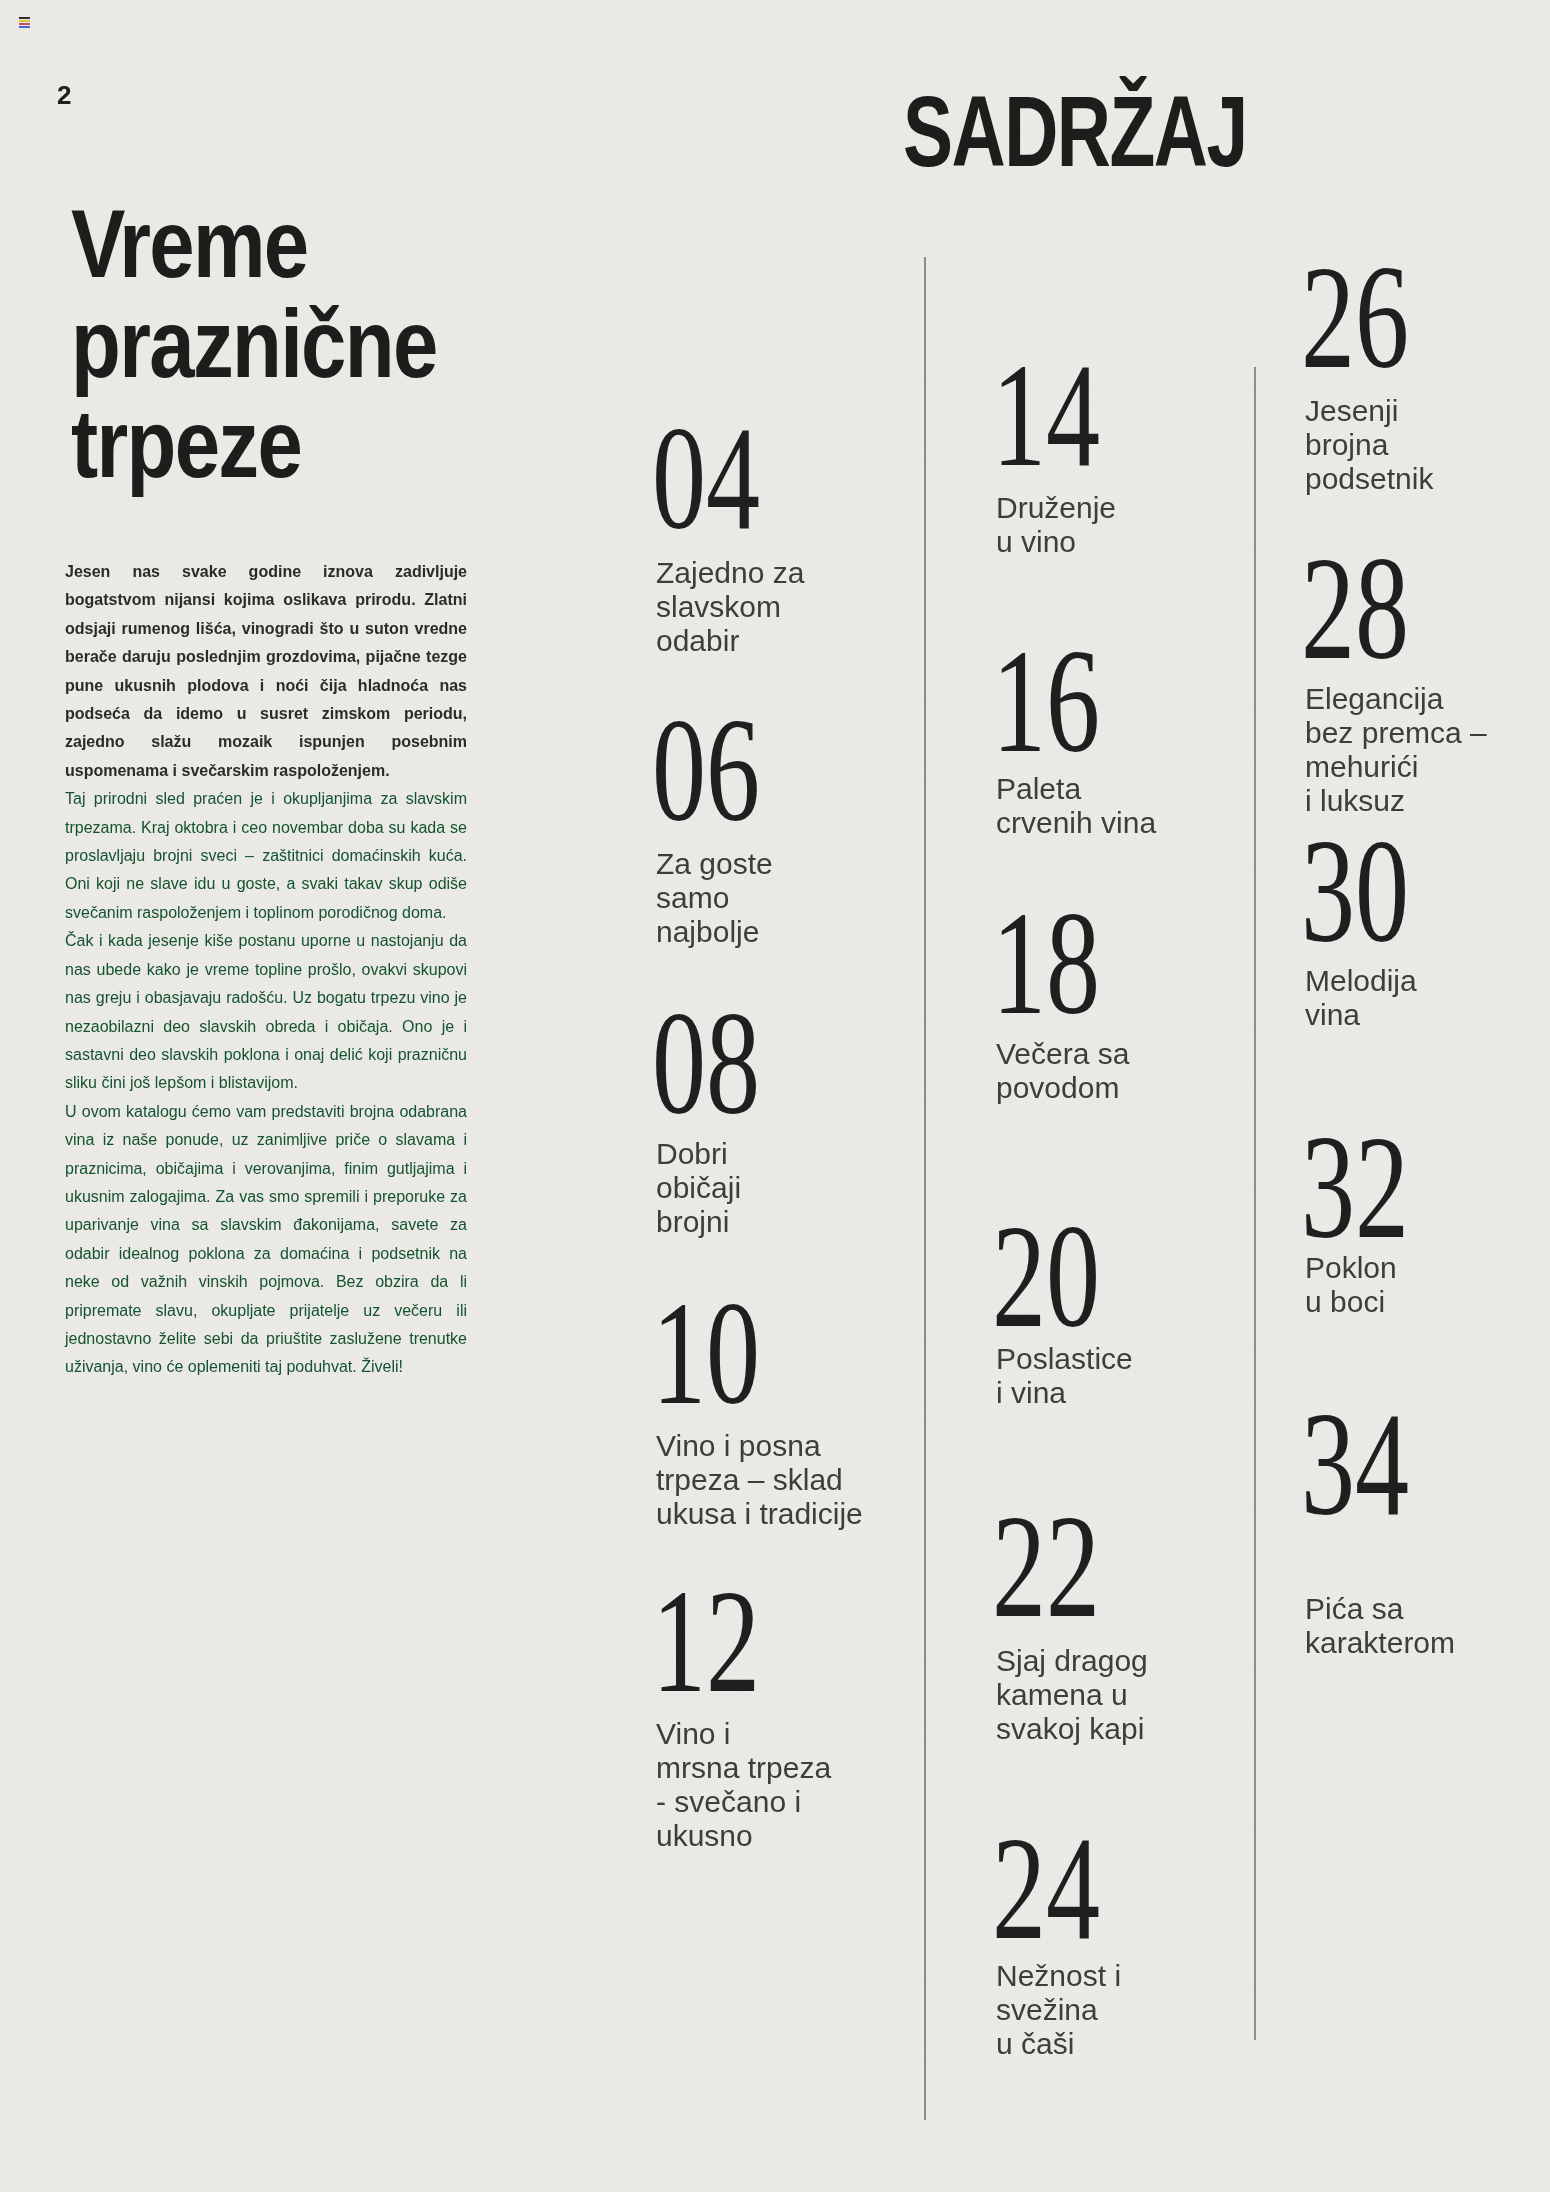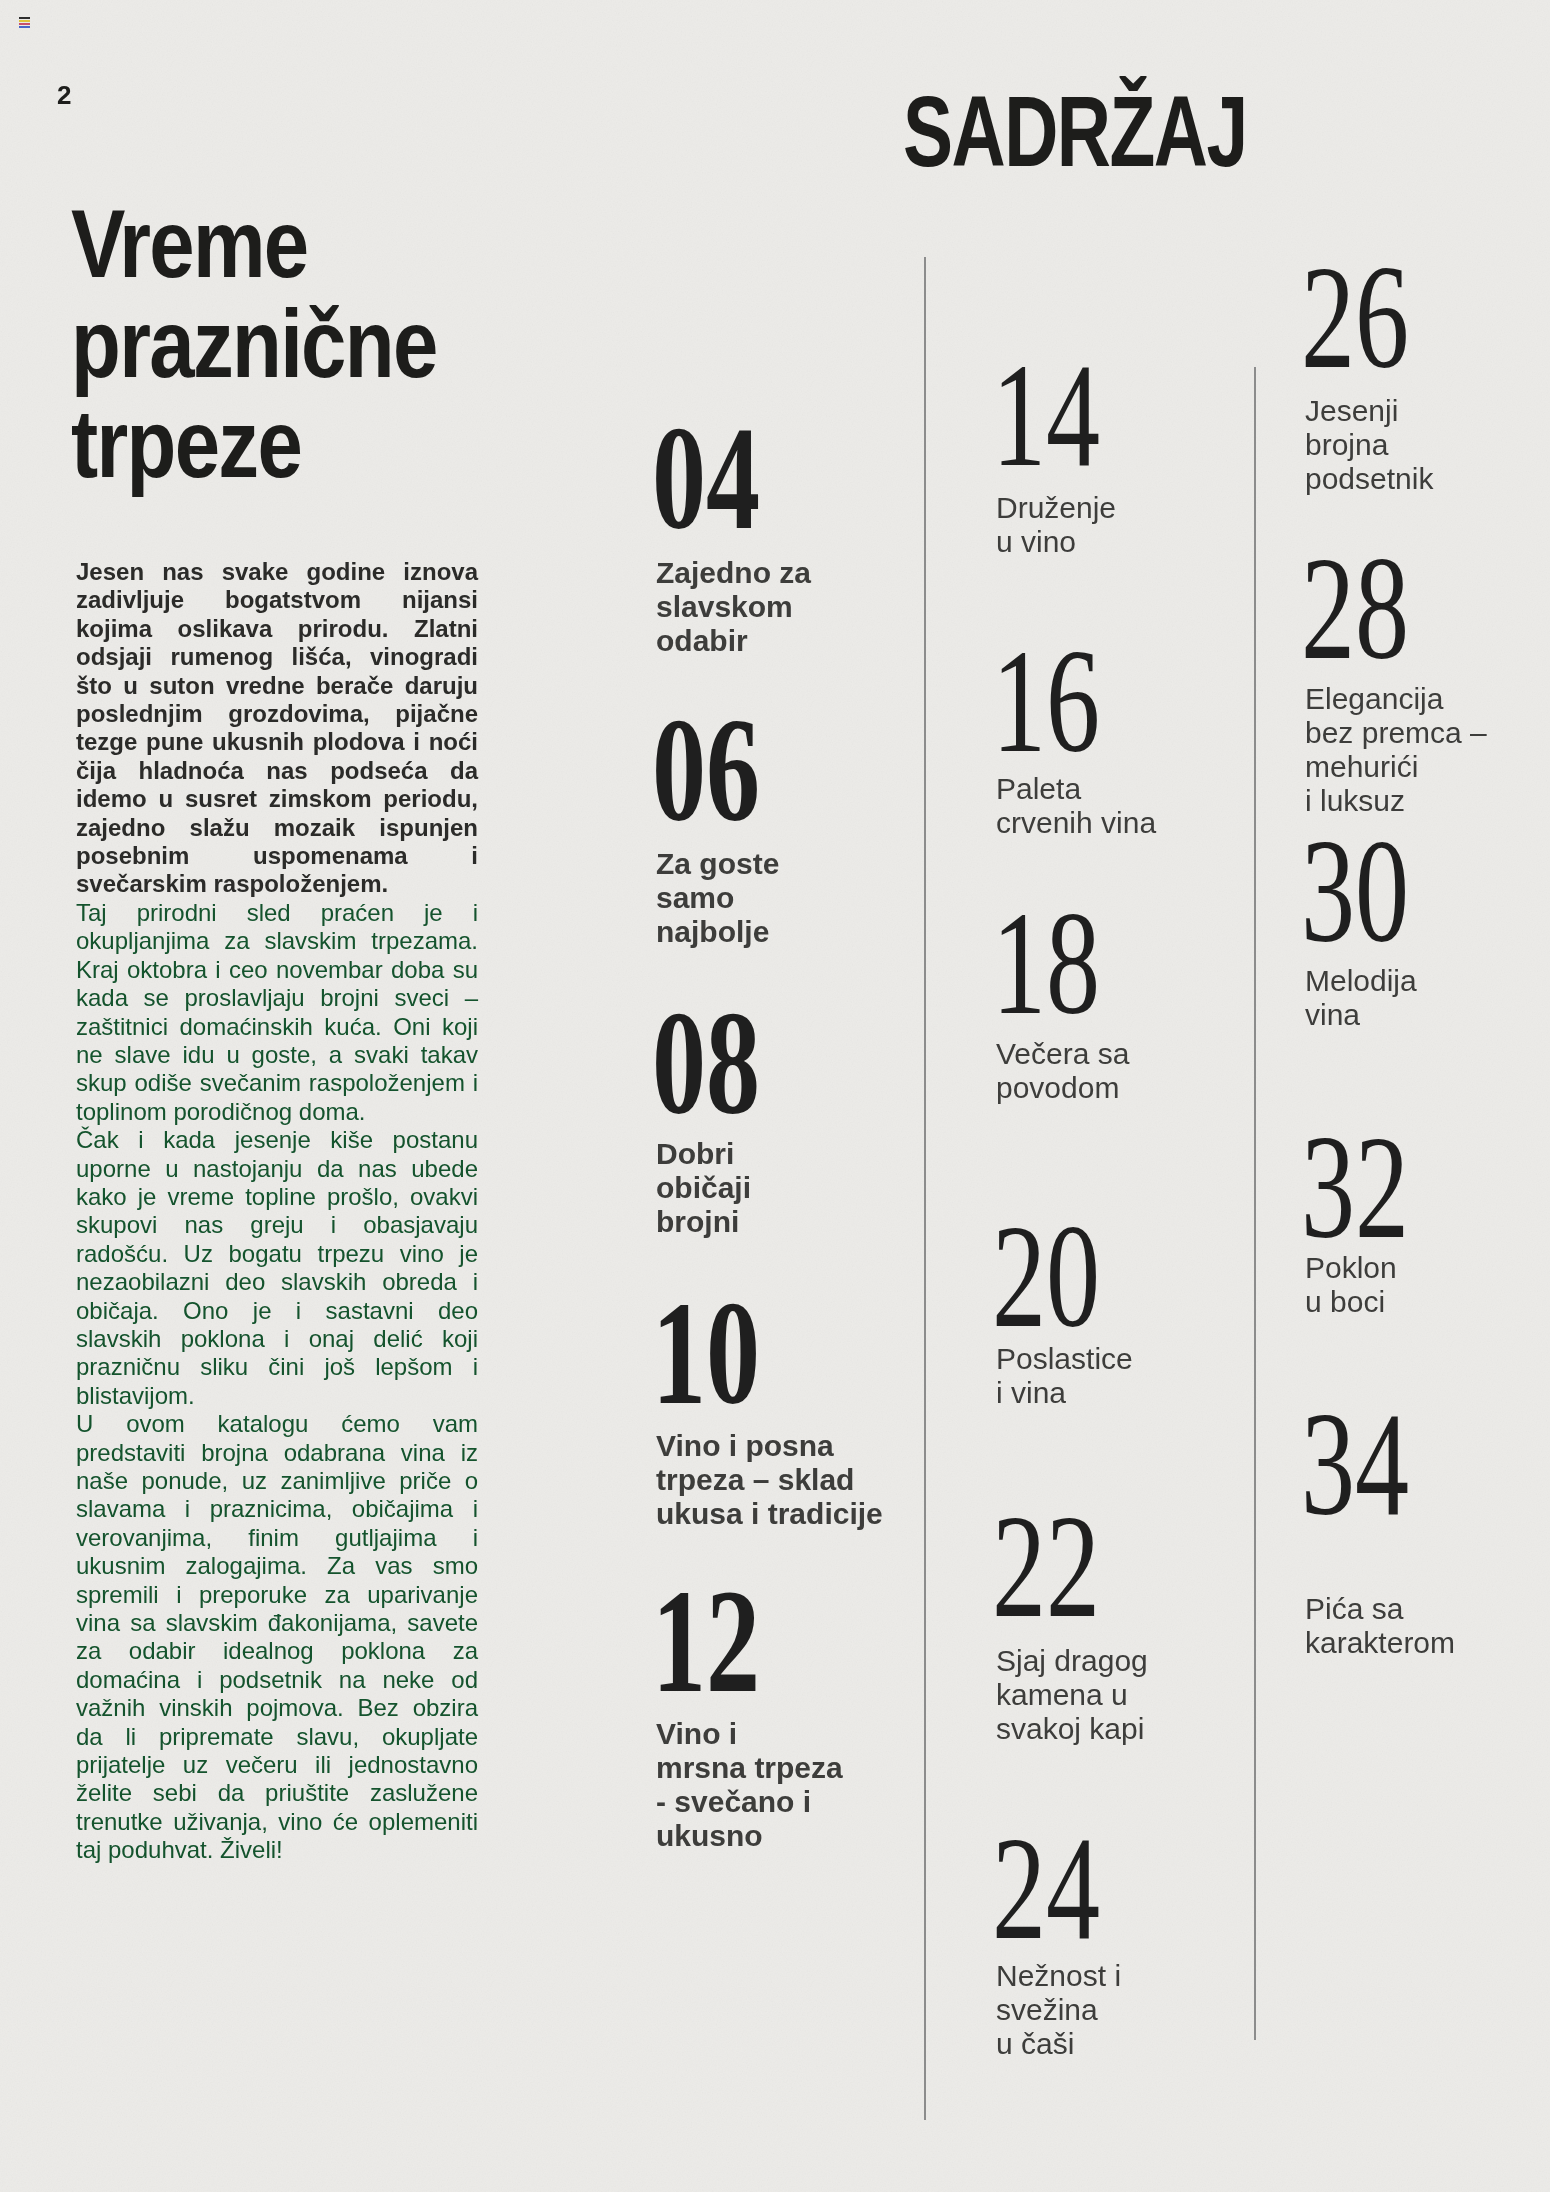--- a/index.html
+++ b/index.html
@@ -31,32 +31,32 @@
   }
   .article{position:absolute;left:65px;top:0;width:402px;}
   .article-title{
     position:absolute;left:6px;top:194px;margin:0;
     font-size:96px;line-height:100px;font-weight:700;
     letter-spacing:-2px;color:#1d1d1b;
     transform:scaleX(0.85);transform-origin:left top;
     white-space:pre-line;
   }
   .article-text{
-    position:absolute;left:11px;top:558px;width:402px;
-    font-size:24px;line-height:28.4px;
+    position:absolute;left:0;top:558px;width:402px;
+    font-size:16px;line-height:28.4px;
     text-align:justify;
   }
   .article-text p{margin:0;}
   .lead{font-weight:700;color:#2b2b29;}
   .bodypar{font-weight:400;color:#14532d;}
   .divider{position:absolute;width:2px;background:#8c8c8c;}
   .d1{left:924px;top:257px;height:1863px;}
   .d2{left:1254px;top:367px;height:1673px;}
   .toc-col{position:absolute;top:0;height:100%;width:260px;}
-  .col-1{left:656px;font-weight:bold;}
+  .col-1{left:656px;}
   .col-2{left:996px;}
   .col-3{left:1305px;}
   .toc-num{
     position:absolute;left:-4px;
     font-family:"Liberation Serif",serif;
     font-size:148px;line-height:0.72;
     color:#1f1f1f;
     transform:scaleX(0.73);transform-origin:left top;
     white-space:nowrap;
   }

